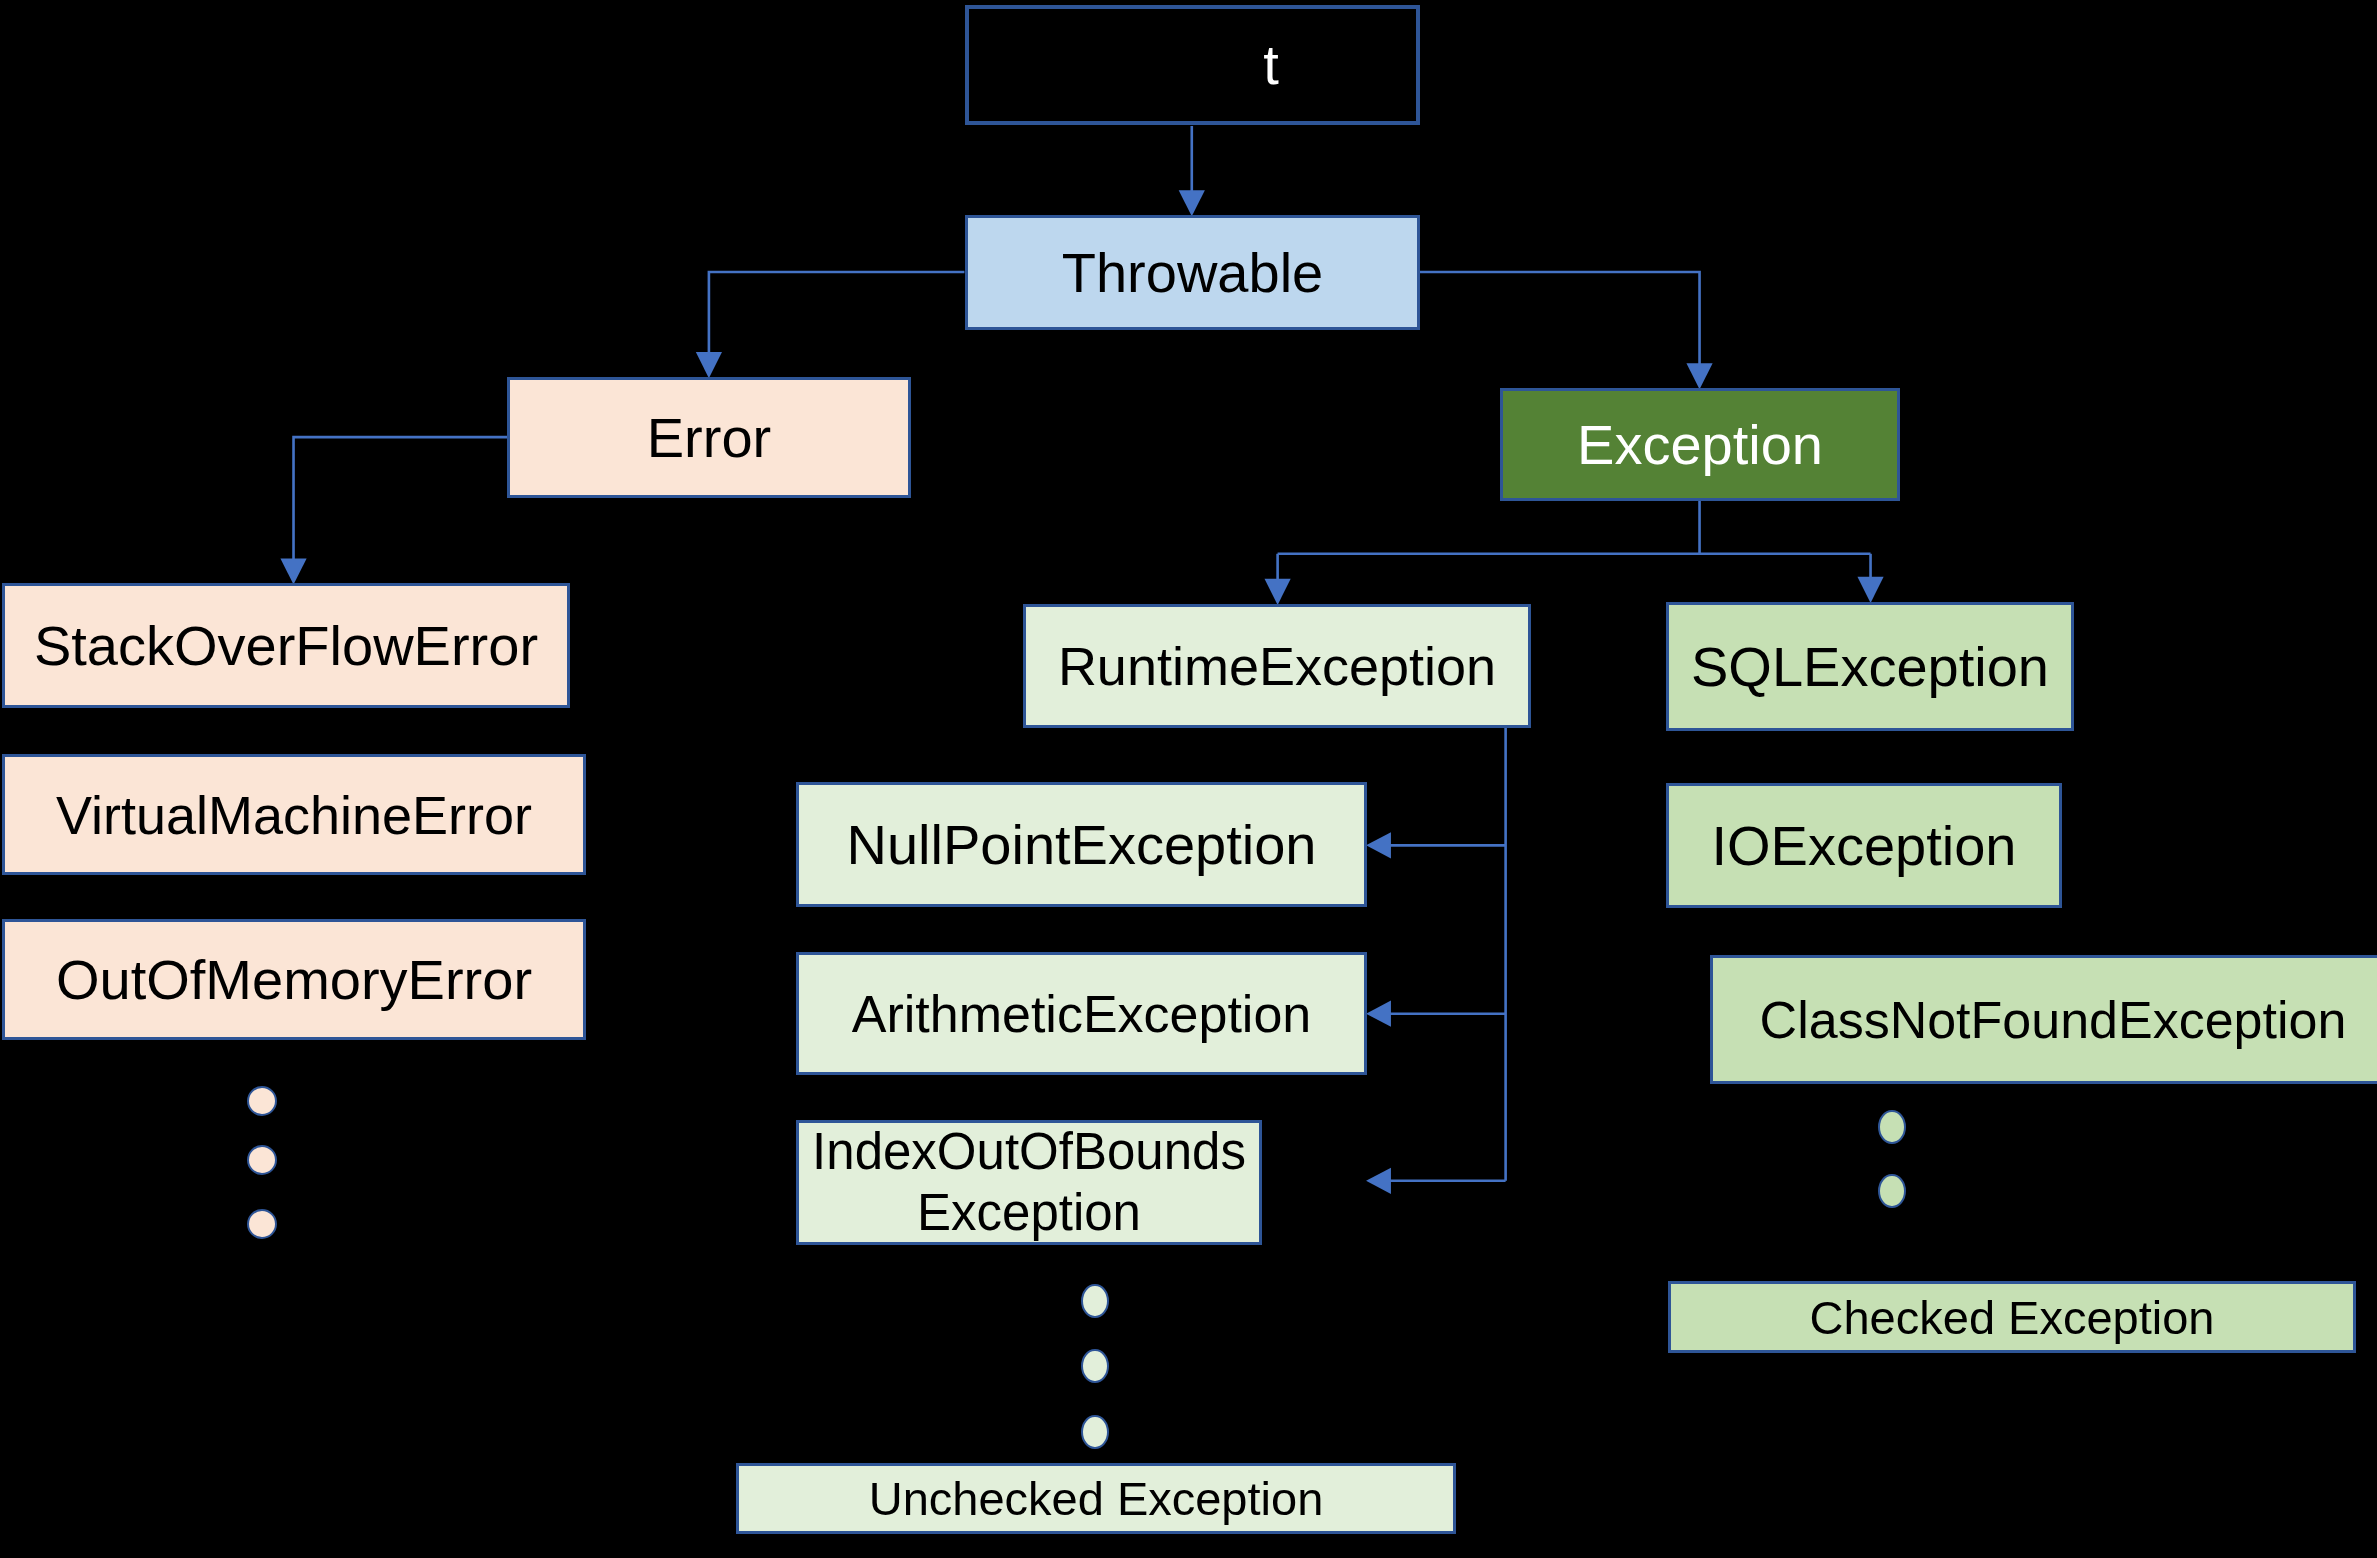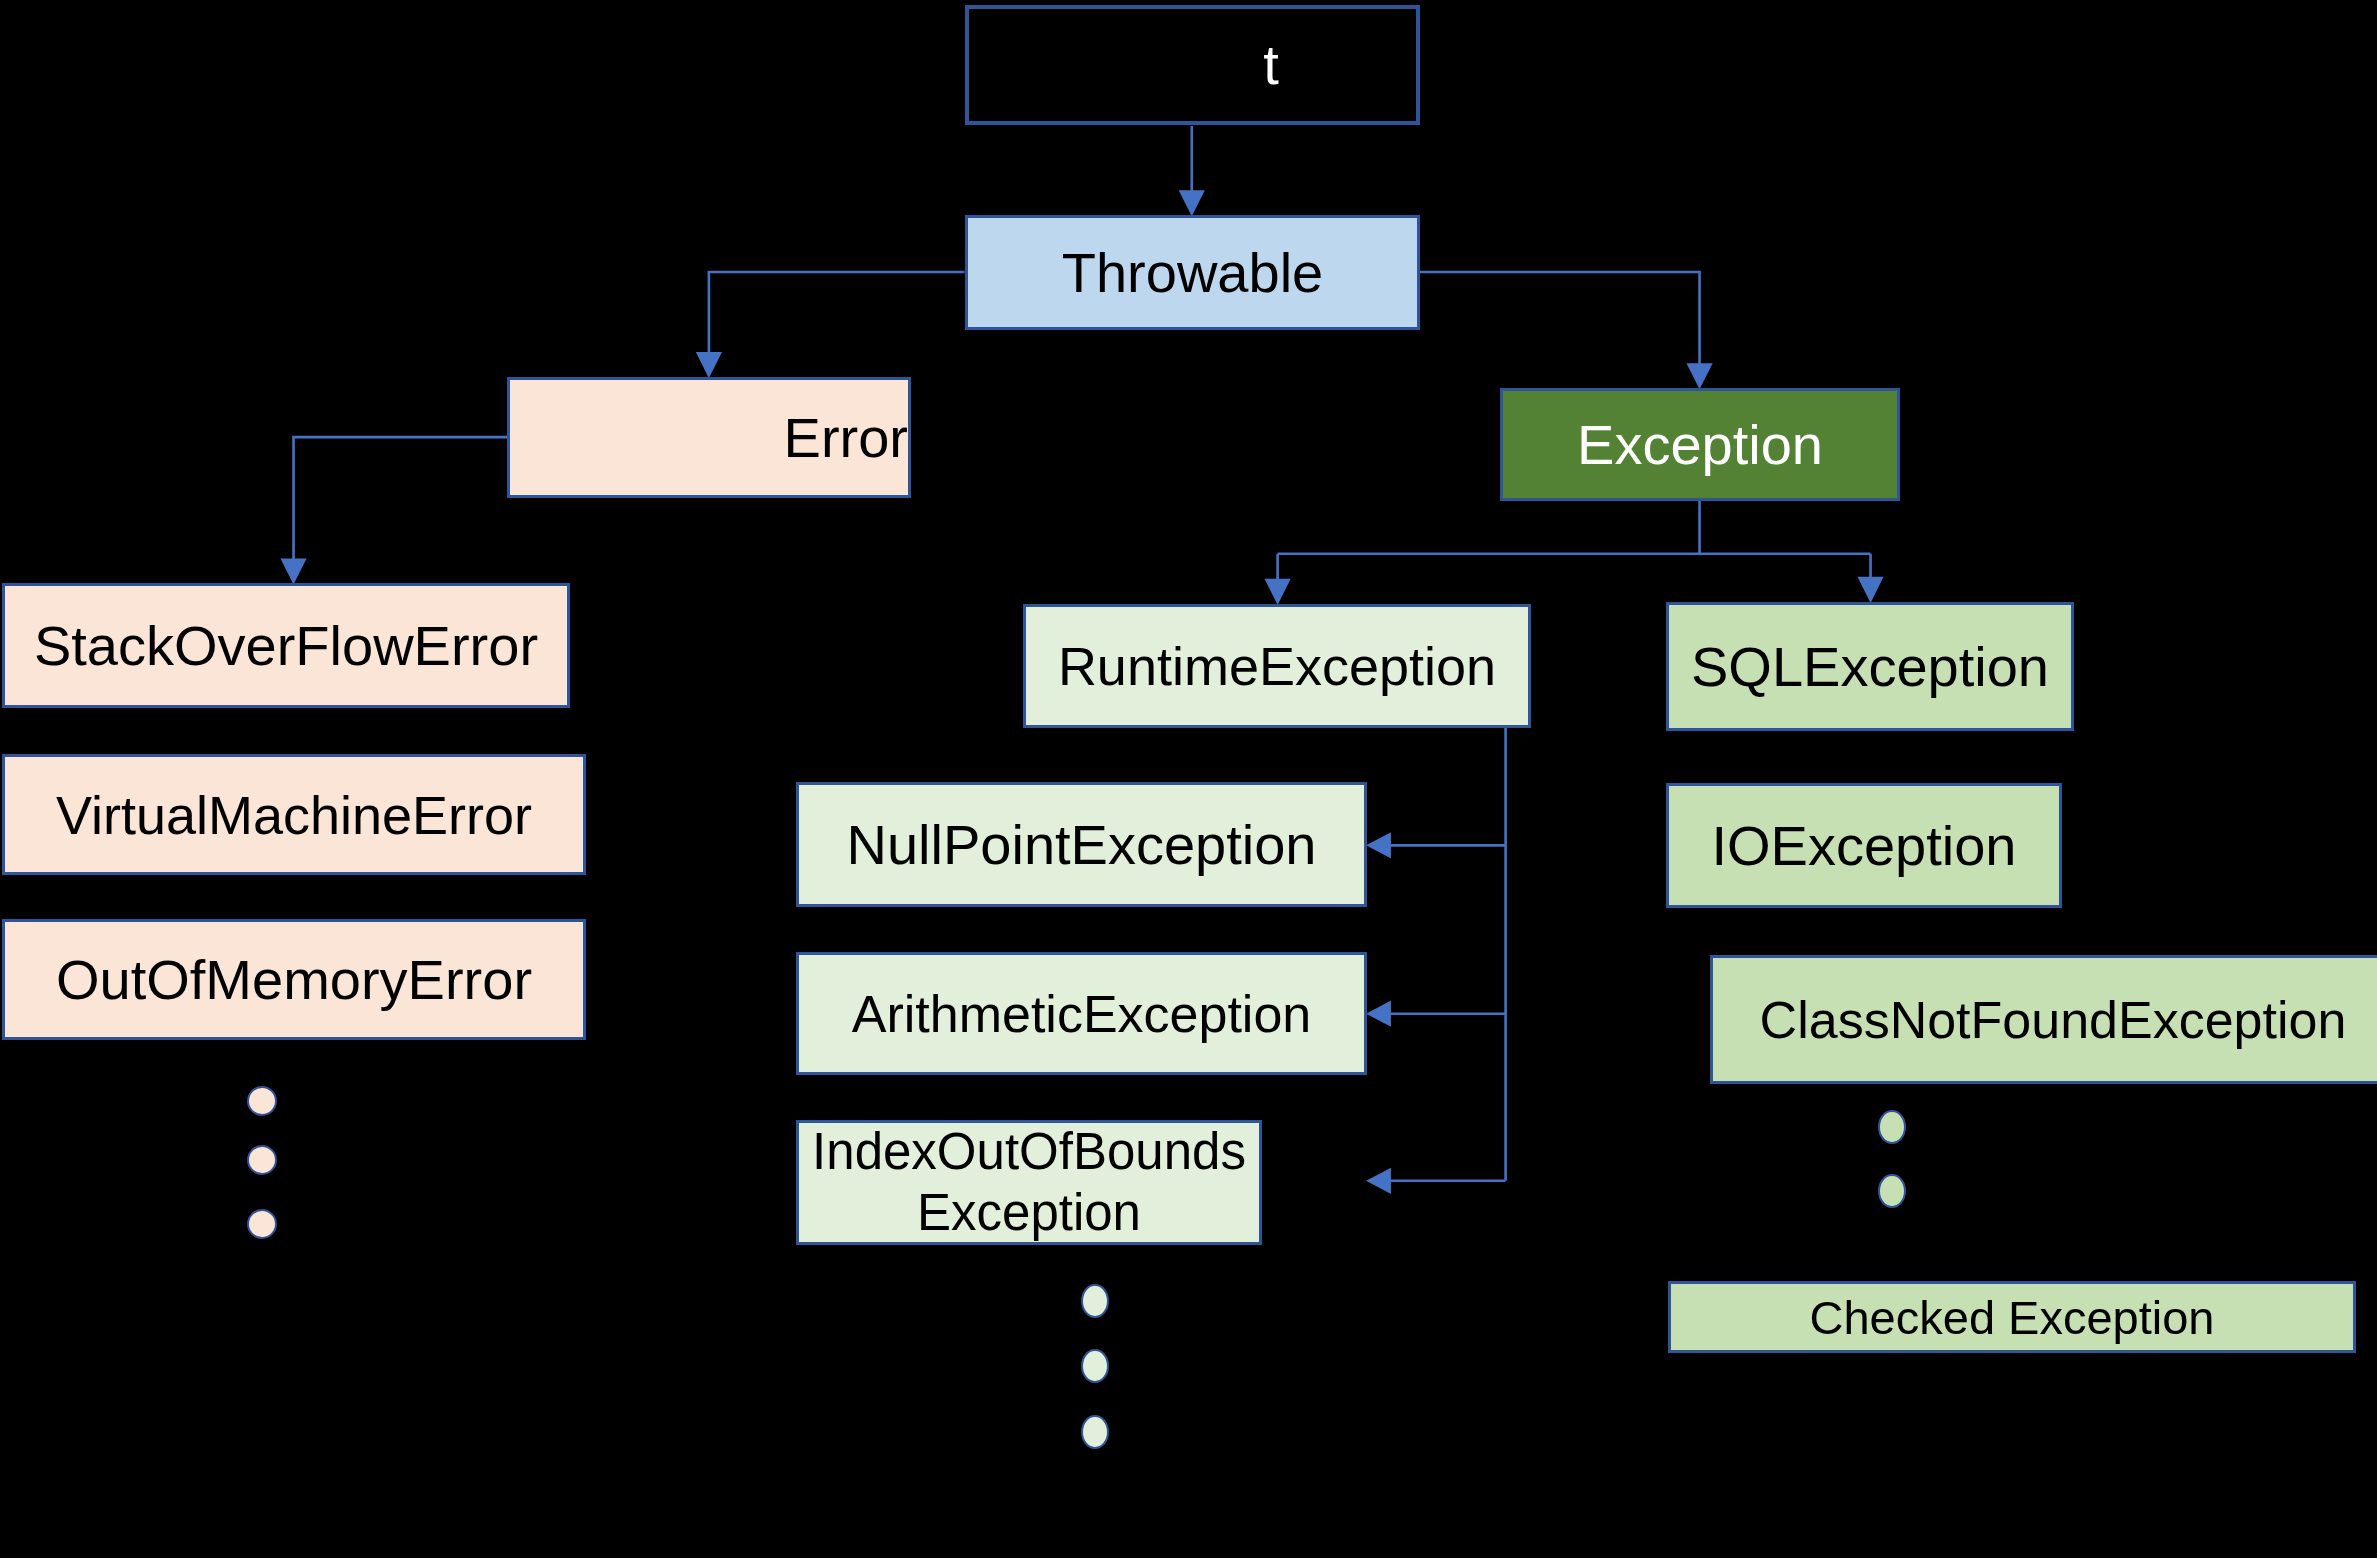--- a/index.html
+++ b/index.html
@@ -16,21 +16,21 @@
   .fill-pgreen{background:#e2efda;}
   .fill-mgreen{background:#c6e0b4;}
   .dot{position:absolute;box-sizing:border-box;border:2.6px solid #2e5597;border-radius:50%;}
   .dot-peach{background:#fbe5d6;width:30px;height:30px;}
   .dot-pgreen{background:#e2efda;width:27.5px;height:34px;}
   .dot-mgreen{background:#c6e0b4;width:27.5px;height:34px;}
 
   #n-object{left:965px;top:4.6px;width:455px;height:120px;}
   #n-object .lbl{margin-left:157px;}
   #n-throwable{left:965px;top:215px;width:455px;height:115px;}
-  #n-error{left:507px;top:377px;width:404px;height:121px;justify-content:flex-end;}
+  #n-error{left:507px;top:377px;width:404px;height:121px;}
   #n-exception{left:1500px;top:388px;width:400px;height:113px;}
   #n-stack{left:2px;top:583px;width:568px;height:125px;}
   #n-vm{left:2px;top:754px;width:584px;height:121px;font-size:54px;}
   #n-oom{left:2px;top:919px;width:584px;height:121px;}
   #n-runtime{left:1023px;top:604px;width:508px;height:124px;font-size:54px;}
   #n-sql{left:1666px;top:602px;width:408px;height:129px;}
   #n-nullpoint{left:796px;top:782px;width:571px;height:125px;}
   #n-arith{left:796px;top:952px;width:571px;height:123px;font-size:52px;}
   #n-index{left:796px;top:1120px;width:466px;height:125px;font-size:51px;
            flex-direction:column;line-height:1.18;}
@@ -136,20 +136,23 @@
   </div>
 
   <div class="node fill-mgreen" id="n-cnf">
     <span>ClassNotFoundException</span>
   </div>
 
   <div class="node fill-mgreen" id="n-checked">
     <span>Checked Exception</span>
   </div>
 
+  <div class="node fill-pgreen" id="n-unchecked">
+    <span>Unchecked Exception</span>
+  </div>
 
   <div class="dot dot-peach" id="d-p1"></div>
   <div class="dot dot-peach" id="d-p2"></div>
   <div class="dot dot-peach" id="d-p3"></div>
 
   <div class="dot dot-pgreen" id="d-m1"></div>
   <div class="dot dot-pgreen" id="d-m2"></div>
   <div class="dot dot-pgreen" id="d-m3"></div>
 
   <div class="dot dot-mgreen" id="d-r1"></div>

